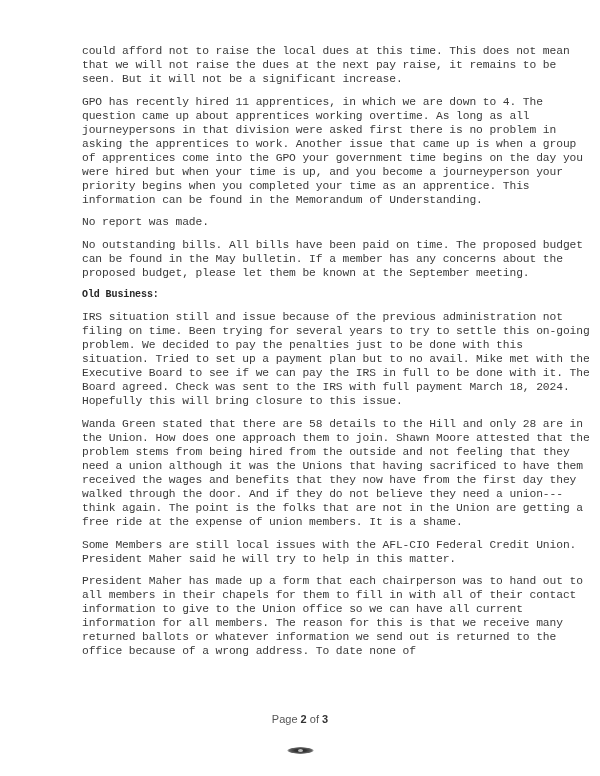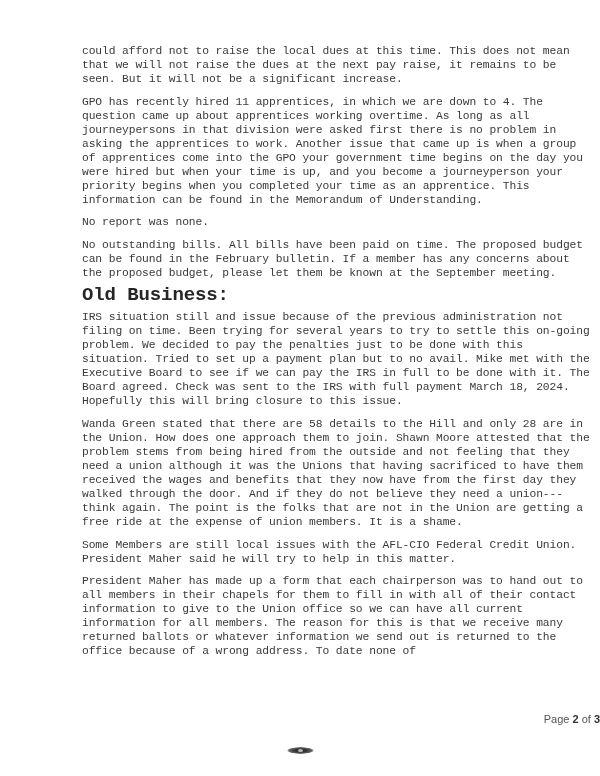--- a/index.html
+++ b/index.html
@@ -8,46 +8,46 @@
     position: absolute; left: 50px; top: 44px; width: 510px;
     font-family: Liberation Mono, monospace;
     color: #3a3a3a;
     font-size: 11.3px;
     line-height: 14px;
     letter-spacing: -0.1px;
     margin-left: 32px;
   }
   p { margin: 0 0 8.6px 0; }
   .sub { font-weight: bold; color: #2c2c2c; margin-bottom: 8.6px; }
-  .section { font-weight: bold; font-size: 19px; color: #262626; margin: 3px 0 8px 0; }
+  .section { font-weight: bold; font-size: 10px; color: #262626; margin: 3px 0 8px 0; }
   .footer {
-    position: absolute; left: 0; top: 713px; width: 600px; text-align: right;
+    position: absolute; left: 0; top: 713px; width: 600px; text-align: center;
     font-family: "Liberation Sans", sans-serif; font-size: 11px; color: #555;
   }
   .footer b { color: #333; }
   .ornament {
     position: absolute; left: 287px; top: 747px; width: 27px; height: 7px;
     background: radial-gradient(ellipse at center, #333 30%, #666 60%, rgba(255,255,255,0) 72%);
     border-radius: 50%;
   }
   .ornament::after {
     content: ""; position: absolute; left: 11px; top: 2px; width: 5px; height: 3px;
     background: #bbb; border-radius: 50%;
   }
 </style>
 </head>
 <body>
 
 <div class="page">
   <p>could afford not to raise the local dues at this time. This does not mean that we will not raise the dues at the next pay raise, it remains to be seen. But it will not be a significant increase.</p>
   <p>GPO has recently hired 11 apprentices, in which we are down to 4. The question came up about apprentices working overtime. As long as all journeypersons in that division were asked first there is no problem in asking the apprentices to work. Another issue that came up is when a group of apprentices come into the GPO your government time begins on the day you were hired but when your time is up, and you become a journeyperson your priority begins when you completed your time as an apprentice. This information can be found in the Memorandum of Understanding.</p>
 
-  <p>No report was none.</p>
+  <p>No report was made.</p>
 
-  <p>No outstanding bills. All bills have been paid on time. The proposed budget can be found in the February bulletin. If a member has any concerns about the proposed budget, please let them be known at the September meeting.</p>
+  <p>No outstanding bills. All bills have been paid on time. The proposed budget can be found in the May bulletin. If a member has any concerns about the proposed budget, please let them be known at the September meeting.</p>
 
   <div class="section">Old Business:</div>
   <p>IRS situation still and issue because of the previous administration not filing on time. Been trying for several years to try to settle this on-going problem. We decided to pay the penalties just to be done with this situation. Tried to set up a payment plan but to no avail. Mike met with the Executive Board to see if we can pay the IRS in full to be done with it. The Board agreed. Check was sent to the IRS with full payment March 18, 2024. Hopefully this will bring closure to this issue.</p>
   <p>Wanda Green stated that there are 58 details to the Hill and only 28 are in the Union. How does one approach them to join. Shawn Moore attested that the problem stems from being hired from the outside and not feeling that they need a union although it was the Unions that having sacrificed to have them received the wages and benefits that they now have from the first day they walked through the door. And if they do not believe they need a union---think again. The point is the folks that are not in the Union are getting a free ride at the expense of union members. It is a shame.</p>
   <p>Some Members are still local issues with the AFL-CIO Federal Credit Union. President Maher said he will try to help in this matter.</p>
 
   <p>President Maher has made up a form that each chairperson was to hand out to all members in their chapels for them to fill in with all of their contact information to give to the Union office so we can have all current information for all members. The reason for this is that we receive many returned ballots or whatever information we send out is returned to the office because of a wrong address. To date none of</p>
 </div>
 
 <div class="footer">

